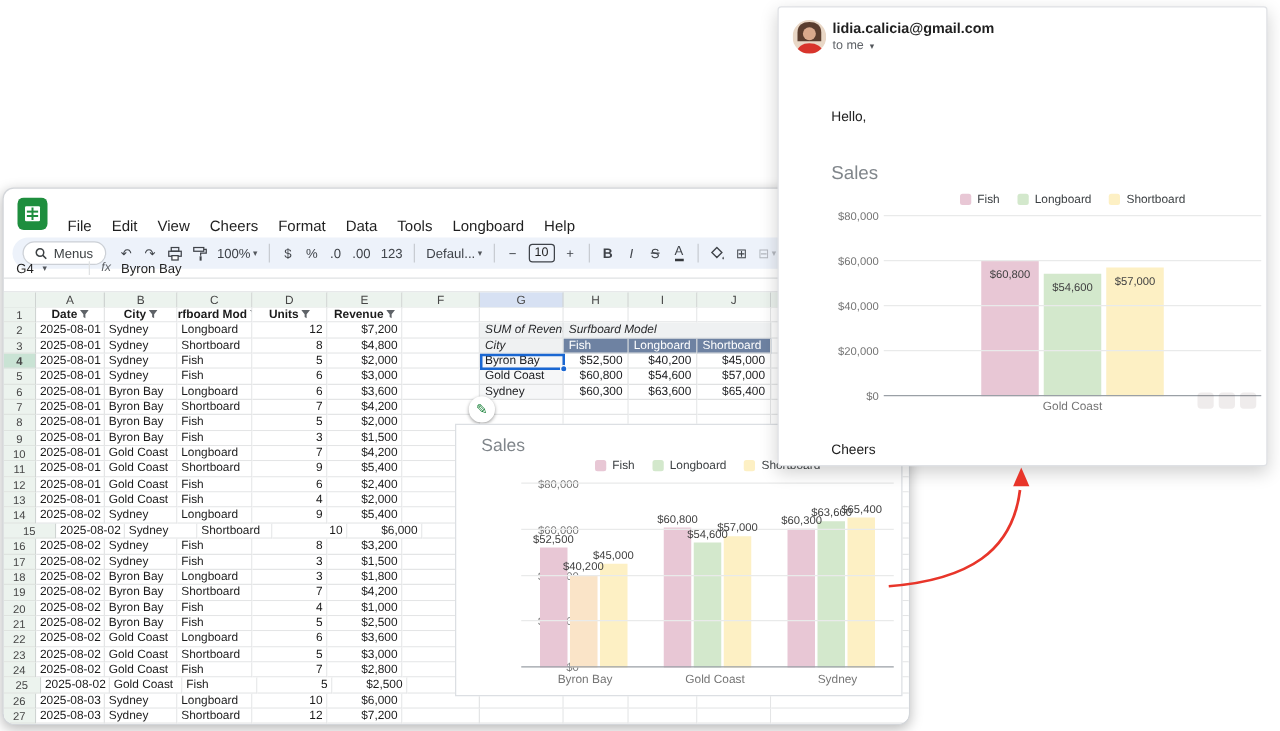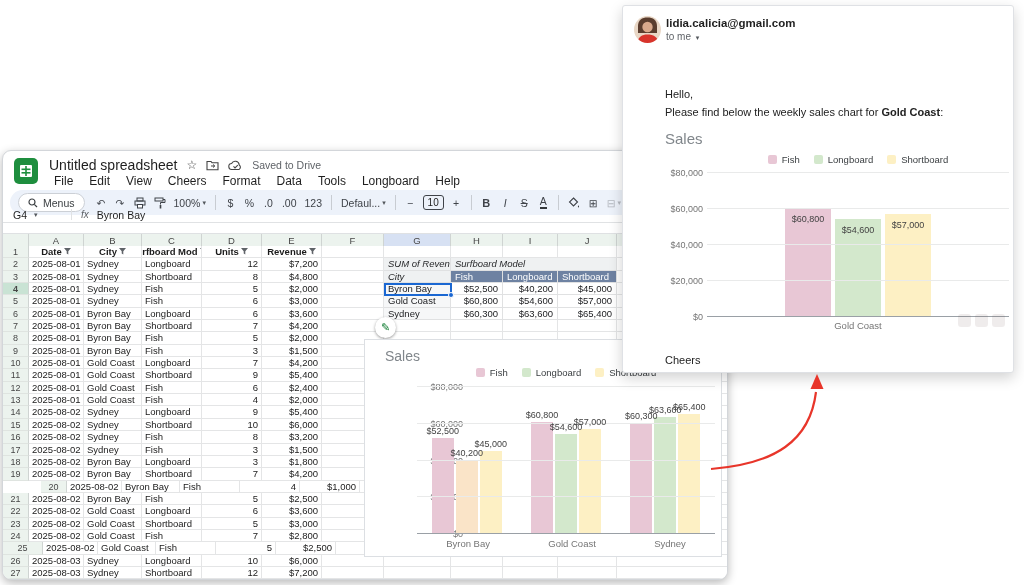--- a/index.html
+++ b/index.html
@@ -119,33 +119,20 @@
 <div class="sheet-window">
 
   <svg class="logo" viewBox="0 0 26 26">
     <rect x="1" y="0" width="24" height="26" rx="5" fill="#1e8e3e"></rect>
     <rect x="7" y="7" width="12" height="12" rx="1" fill="#fff"></rect>
     <rect x="8.5" y="10.5" width="9" height="1.6" fill="#1e8e3e"></rect>
     <rect x="8.5" y="14" width="9" height="1.6" fill="#1e8e3e"></rect>
     <rect x="12.2" y="8" width="1.6" height="10" fill="#1e8e3e"></rect>
   </svg>
 
-  <div class="title-row">
-    <span class="doc-title">Untitled spreadsheet</span>
-    <span class="title-ico">☆</span>
-    <svg width="13" height="11" viewBox="0 0 13 11">
-      <path d="M1 1.5h4l1 1.2h6v7H1z" fill="none" stroke="#444" stroke-width="1.1"></path>
-      <path d="M5 6h3.5M7 4.5L8.8 6 7 7.5" fill="none" stroke="#444" stroke-width="1"></path>
-    </svg>
-    <svg width="15" height="11" viewBox="0 0 15 11">
-      <path d="M4 9.5a3 3 0 01-.4-6A4 4 0 0111.2 5 2.6 2.6 0 0111 9.5z" fill="none" stroke="#444" stroke-width="1.1"></path>
-      <path d="M5.5 6.4l1.5 1.5 2.8-2.8" fill="none" stroke="#444" stroke-width="1.1"></path>
-    </svg>
-    <span class="saved">Saved to Drive</span>
-  </div>
 
   <div class="menu-row" id="menu-bar">
       <div class="menu-item">File</div>
       <div class="menu-item">Edit</div>
       <div class="menu-item">View</div>
       <div class="menu-item">Cheers</div>
       <div class="menu-item">Format</div>
       <div class="menu-item">Data</div>
       <div class="menu-item">Tools</div>
       <div class="menu-item">Longboard</div>
@@ -474,21 +461,21 @@
         <div class="c ar" style="width: 60px;">9</div>
         <div class="c ar" style="width: 60px;">$5,400</div>
         <div class="c " style="width: 62px;"></div>
         <div class="c " style="width: 67px;"></div>
         <div class="c " style="width: 52px;"></div>
         <div class="c " style="width: 55px;"></div>
         <div class="c " style="width: 59px;"></div>
         <div class="c " style="width: 112px;"></div>
       </div>
       <div class="grow">
-        <div class="c gut" style="width: 26px;">15</div>
+        <div class="c gut" style="width: 42px;">15</div>
         <div class="c ar" style="width: 55px;">2025-08-02</div>
         <div class="c al" style="width: 58px;">Sydney</div>
         <div class="c al" style="width: 60px;">Shortboard</div>
         <div class="c ar" style="width: 60px;">10</div>
         <div class="c ar" style="width: 60px;">$6,000</div>
         <div class="c " style="width: 62px;"></div>
         <div class="c " style="width: 67px;"></div>
         <div class="c " style="width: 52px;"></div>
         <div class="c " style="width: 55px;"></div>
         <div class="c " style="width: 59px;"></div>
@@ -544,21 +531,21 @@
         <div class="c ar" style="width: 60px;">7</div>
         <div class="c ar" style="width: 60px;">$4,200</div>
         <div class="c " style="width: 62px;"></div>
         <div class="c " style="width: 67px;"></div>
         <div class="c " style="width: 52px;"></div>
         <div class="c " style="width: 55px;"></div>
         <div class="c " style="width: 59px;"></div>
         <div class="c " style="width: 112px;"></div>
       </div>
       <div class="grow">
-        <div class="c gut" style="width: 26px; margin-left: 38px;">20</div>
+        <div class="c gut" style="width: 26px;">20</div>
         <div class="c ar" style="width: 55px;">2025-08-02</div>
         <div class="c al" style="width: 58px;">Byron Bay</div>
         <div class="c al" style="width: 60px;">Fish</div>
         <div class="c ar" style="width: 60px;">4</div>
         <div class="c ar" style="width: 60px;">$1,000</div>
         <div class="c " style="width: 62px;"></div>
         <div class="c " style="width: 67px;"></div>
         <div class="c " style="width: 52px;"></div>
         <div class="c " style="width: 55px;"></div>
         <div class="c " style="width: 59px;"></div>
@@ -614,21 +601,21 @@
         <div class="c ar" style="width: 60px;">7</div>
         <div class="c ar" style="width: 60px;">$2,800</div>
         <div class="c " style="width: 62px;"></div>
         <div class="c " style="width: 67px;"></div>
         <div class="c " style="width: 52px;"></div>
         <div class="c " style="width: 55px;"></div>
         <div class="c " style="width: 59px;"></div>
         <div class="c " style="width: 112px;"></div>
       </div>
       <div class="grow">
-        <div class="c gut" style="width: 40px;">25</div>
+        <div class="c gut" style="width: 30px;">25</div>
         <div class="c ar" style="width: 55px;">2025-08-02</div>
         <div class="c al" style="width: 58px;">Gold Coast</div>
         <div class="c al" style="width: 60px;">Fish</div>
         <div class="c ar" style="width: 60px;">5</div>
         <div class="c ar" style="width: 60px;">$2,500</div>
         <div class="c " style="width: 62px;"></div>
         <div class="c " style="width: 67px;"></div>
         <div class="c " style="width: 52px;"></div>
         <div class="c " style="width: 55px;"></div>
         <div class="c " style="width: 59px;"></div>
@@ -780,21 +767,20 @@
       <path d="M4 10c0-6 4-8.5 9.5-8.5S23 4 23 10v7H4z" fill="#5a3d2e"></path>
       <circle cx="13.5" cy="11" r="5.2" fill="#d9a98c"></circle>
       <path d="M3 27c1-6 5-8.5 10.5-8.5S24 21 25 27z" fill="#d8342c"></path>
     </svg>
   </span>
   <div class="sender">lidia.calicia@gmail.com</div>
   <div class="tome">
     <span>to me</span> <span class="caret">▾</span>
   </div>
   <div class="greeting">Hello,</div>
-  <div class="bodyline"><span>Please find below the weekly sales chart for </span><b>Gold Coast</b><span>:</span></div>
 
   <div id="email-chart">
     <div class="chart-title">Sales</div>
     <div class="legend">
         <span class="leg-item">
           <span class="swatch" style="background: rgb(232, 199, 213);"></span>
           <span>Fish</span>
         </span>
         <span class="leg-item">
           <span class="swatch" style="background: rgb(211, 232, 204);"></span>

